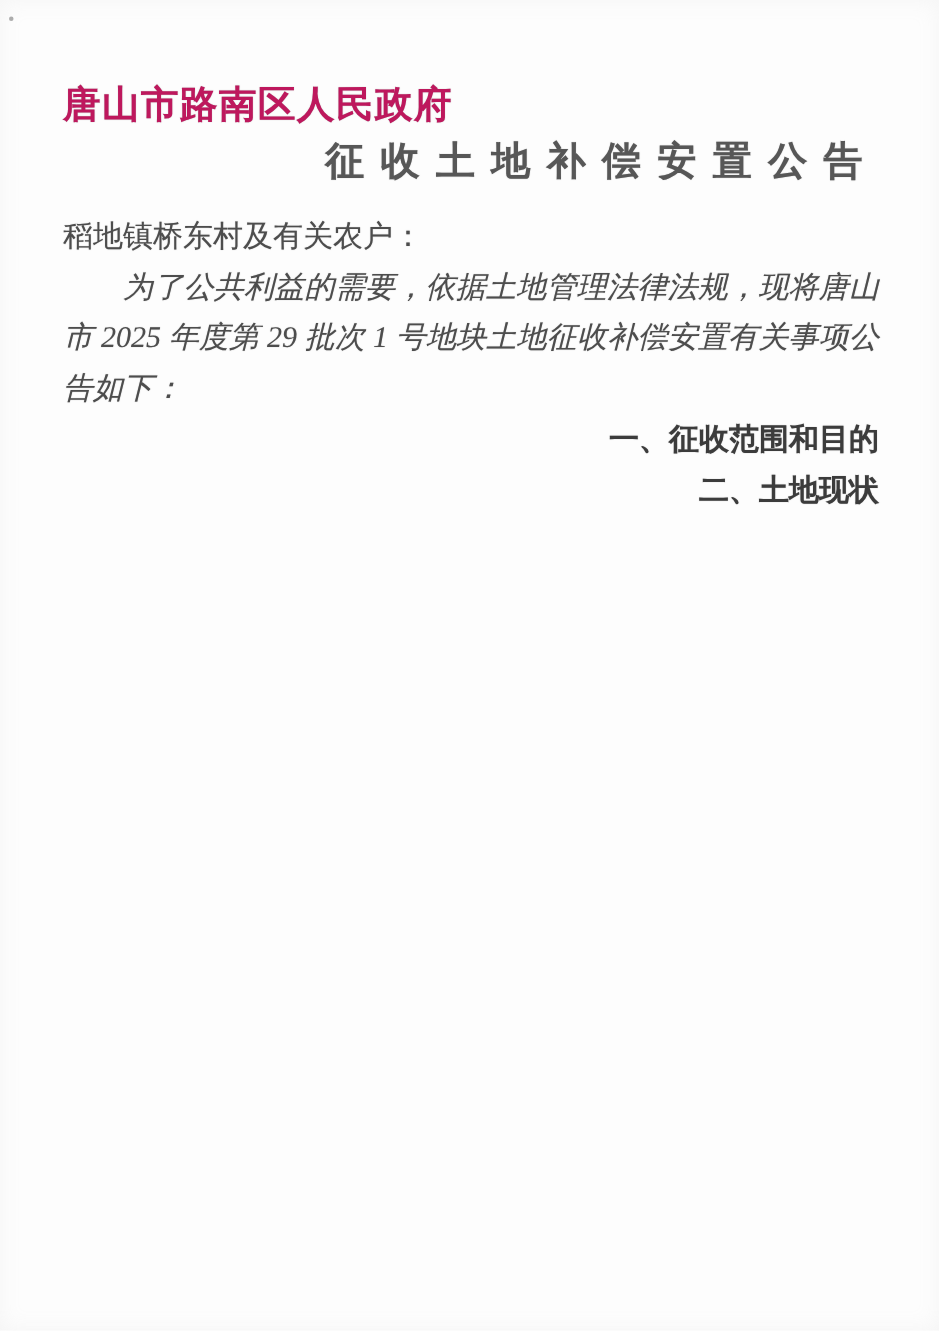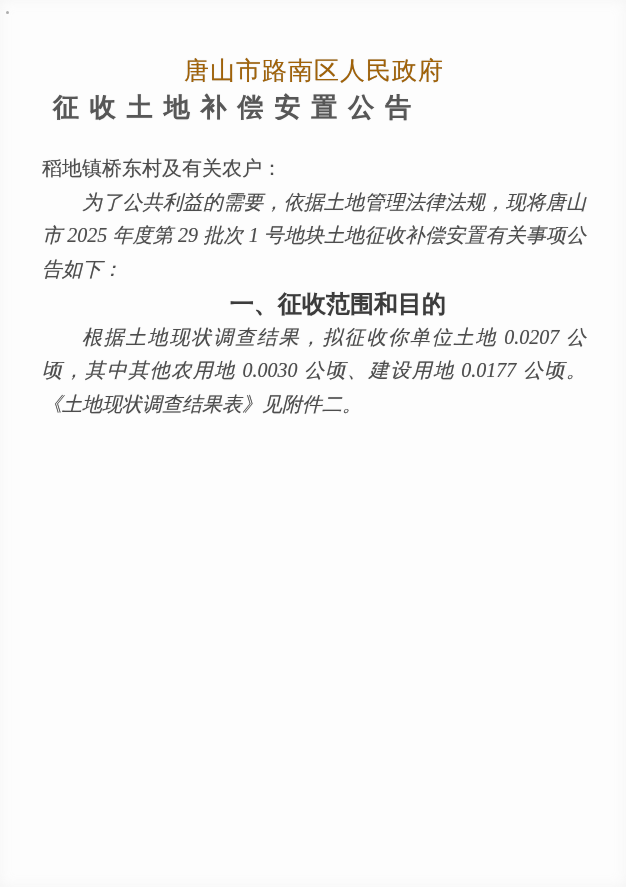--- a/index.html
+++ b/index.html
@@ -28,59 +28,58 @@
     left: 6px;
     top: 11px;
     width: 3px;
     height: 3px;
     background: #8b8b8b;
     border-radius: 50%;
     opacity: 0.7;
   }
 
   .doc-title {
-    text-align: center;
     font-size: 25px;
-    font-weight: 400;
-    color: #a16207;
+    font-weight: 700;
+    color: #be185d;
     letter-spacing: 1px;
     line-height: 31px;
   }
 
   .doc-subtitle {
-    text-align: left;
+    text-align: right;
     font-size: 26px;
     font-weight: 700;
     color: #575757;
     letter-spacing: 0.42em;
     text-indent: 0.42em;
     line-height: 33px;
     margin-top: 5px;
   }
 
   .doc-body {
-    margin-top: 28px;
+    margin-top: 18px;
     font-size: 20px;
     line-height: 33.7px;
     color: #4d4d4d;
     text-align: justify;
   }
 
   .doc-body p { margin: 0; }
 
   .para-indent { text-indent: 2em; font-style: italic; }
 
   .sec-heading {
     font-family: "Liberation Sans", sans-serif;
-    font-size: 24px;
+    font-size: 20px;
     line-height: 33.7px;
     font-weight: 700;
     color: #3c3c3c;
     text-indent: 2em;
-    text-align: center;
+    text-align: right;
   }
 </style>
 </head>
 <body>
 
 <div class="page">
 
   <span class="scan-speck"></span>
 
   <div class="doc-title">唐山市路南区人民政府</div>
@@ -89,19 +88,19 @@
 
   <div class="doc-body">
 
     <p class="salutation">稻地镇桥东村及有关农户：</p>
 
     <p class="para-indent">为了公共利益的需要，依据土地管理法律法规，现将唐山市 2025 年度第 29 批次 1 号地块土地征收补偿安置有关事项公告如下：</p>
 
     <p class="sec-heading">一、征收范围和目的</p>
 
 
+    <p class="sec-heading">二、土地现状</p>
 
-    <p class="para-indent">根据土地现状调查结果，拟征收你单位土地 0.0207 公顷，其中其他农用地 0.0030 公顷、建设用地 0.0177 公顷。《土地现状调查结果表》见附件二。</p>
 
 
 
   </div>
 </div>
 
 </body></html>

